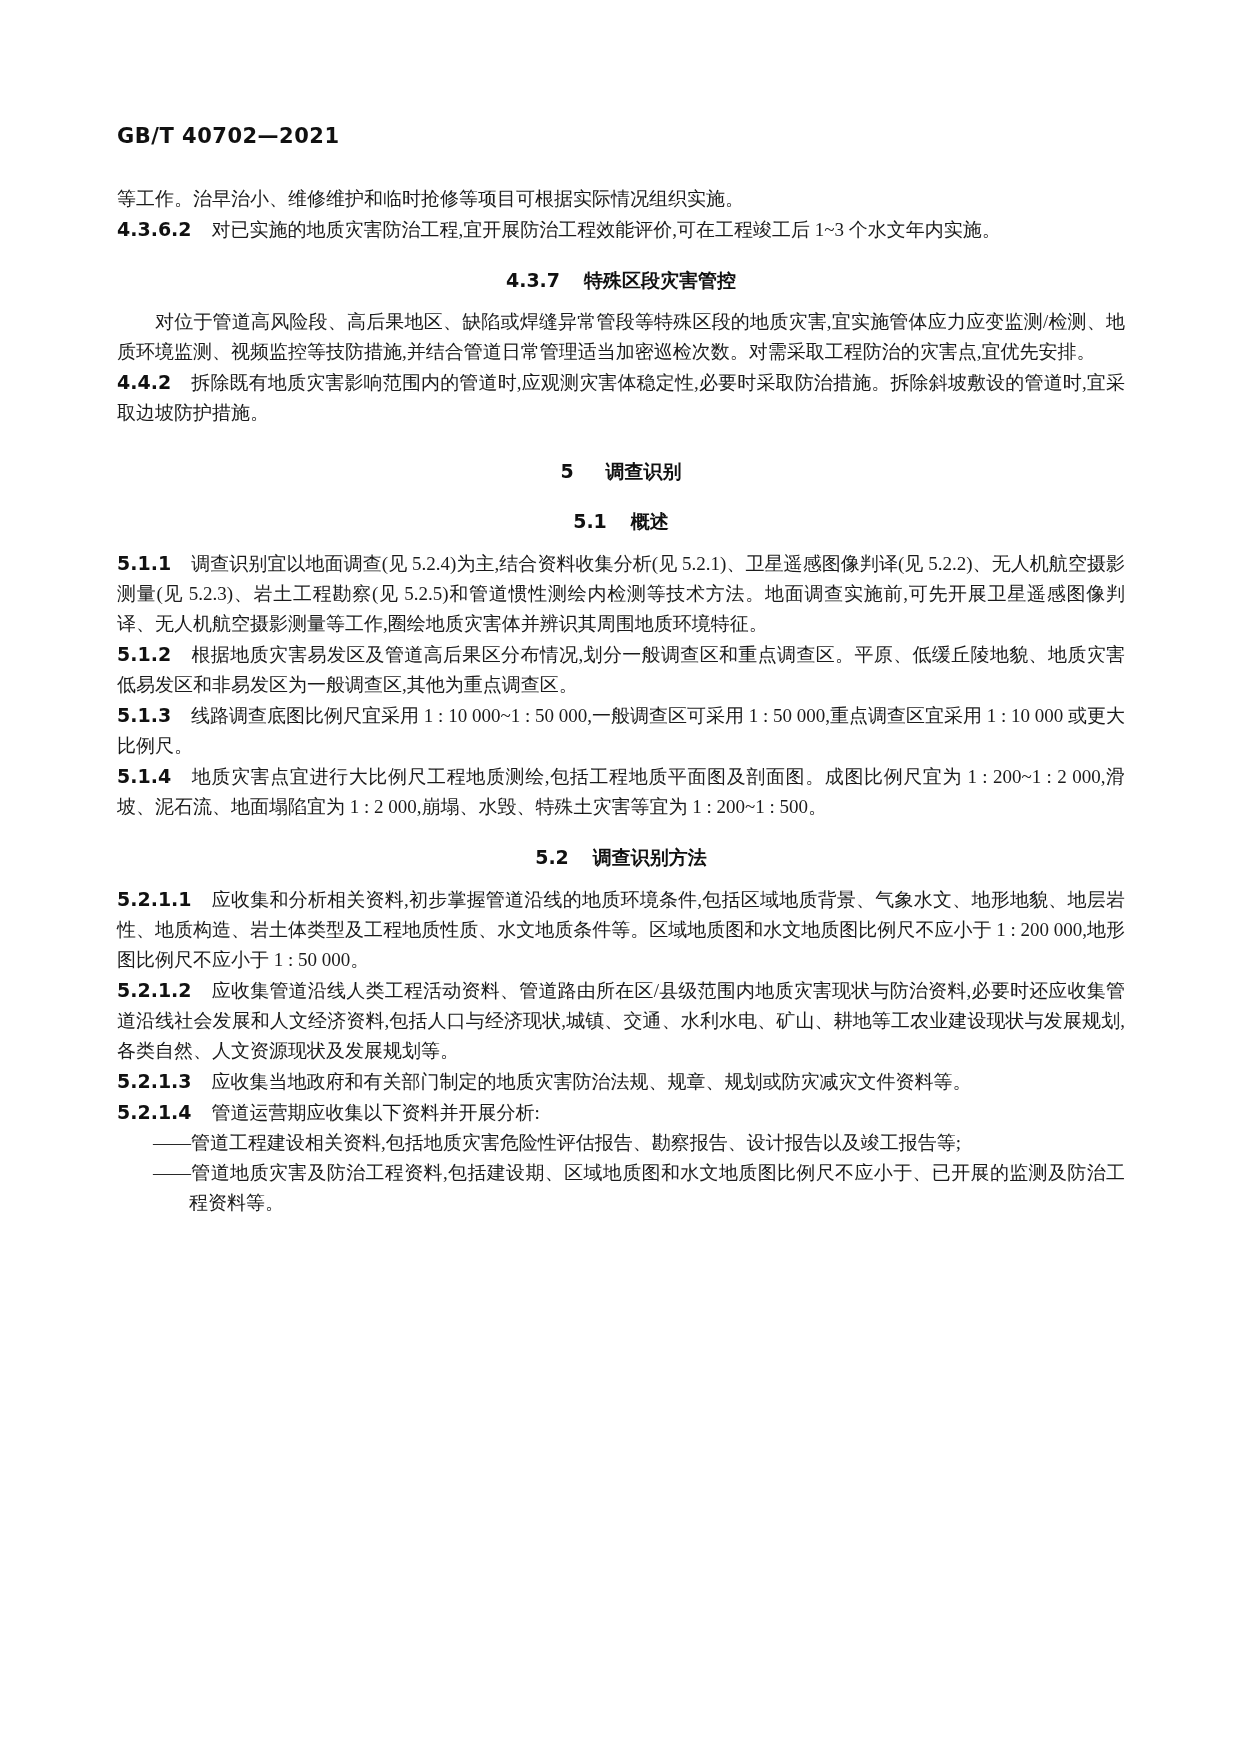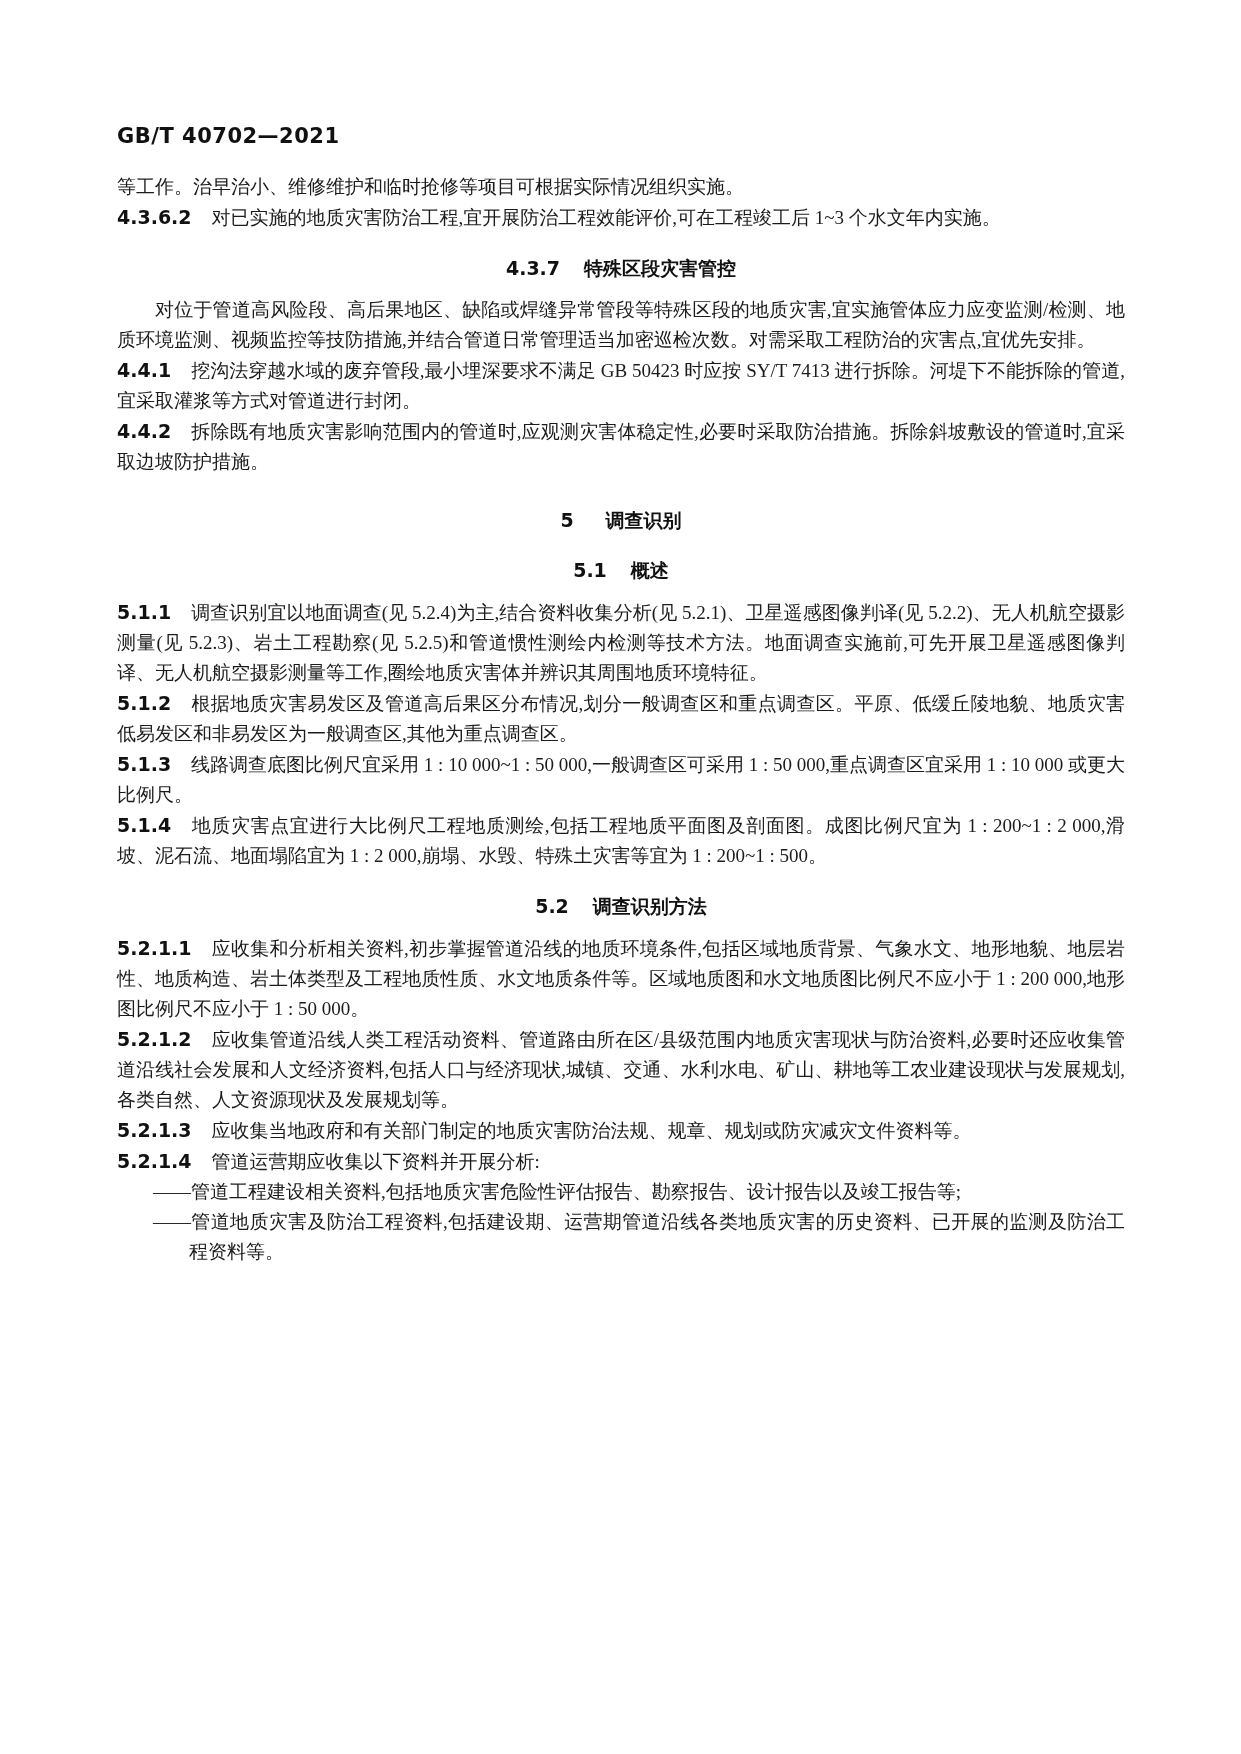--- a/index.html
+++ b/index.html
@@ -19,21 +19,21 @@
     position: absolute;
     top: 124px; left: 117px;
     font-family: "DejaVu Sans", "Liberation Sans", sans-serif;
     font-weight: 700;
     font-size: 21px;
     letter-spacing: 0.5px;
     color: #111;
   }
   .doc-body {
     position: absolute;
-    top: 172px; left: 117px;
+    top: 184px; left: 117px;
     width: 1008px;
     font-size: 19px;
     line-height: 30px;
     text-align: justify;
   }
   .para { margin: 0; }
   .para.indent { text-indent: 2em; }
   .cnum {
     font-family: "DejaVu Sans", "Liberation Sans", sans-serif;
     font-weight: 700;
@@ -87,21 +87,20 @@
 
     <p class="para">等工作。治早治小、维修维护和临时抢修等项目可根据实际情况组织实施。</p>
 
     <p class="para"><span class="cnum">4.3.6.2</span><span>对已实施的地质灾害防治工程,宜开展防治工程效能评价,可在工程竣工后 1~3 个水文年内实施。</span></p>
 
     <h3 class="heading"><span class="cnum">4.3.7</span><span>特殊区段灾害管控</span></h3>
 
     <p class="para indent">对位于管道高风险段、高后果地区、缺陷或焊缝异常管段等特殊区段的地质灾害,宜实施管体应力应变监测/检测、地质环境监测、视频监控等技防措施,并结合管道日常管理适当加密巡检次数。对需采取工程防治的灾害点,宜优先安排。</p>
 
 
-    <p class="para"><span class="cnum">4.4.1</span><span>挖沟法穿越水域的废弃管段,最小埋深要求不满足 GB 50423 时应按 SY/T 7413 进行拆除。河堤下不能拆除的管道,宜采取灌浆等方式对管道进行封闭。</span></p>
 
     <p class="para"><span class="cnum">4.4.2</span><span>拆除既有地质灾害影响范围内的管道时,应观测灾害体稳定性,必要时采取防治措施。拆除斜坡敷设的管道时,宜采取边坡防护措施。</span></p>
 
     <h2 class="heading chapter-heading"><span class="cnum">5</span><span>调查识别</span></h2>
 
     <h3 class="heading"><span class="cnum">5.1</span><span>概述</span></h3>
 
     <p class="para"><span class="cnum">5.1.1</span><span>调查识别宜以地面调查(见 5.2.4)为主,结合资料收集分析(见 5.2.1)、卫星遥感图像判译(见 5.2.2)、无人机航空摄影测量(见 5.2.3)、岩土工程勘察(见 5.2.5)和管道惯性测绘内检测等技术方法。地面调查实施前,可先开展卫星遥感图像判译、无人机航空摄影测量等工作,圈绘地质灾害体并辨识其周围地质环境特征。</span></p>
 
     <p class="para"><span class="cnum">5.1.2</span><span>根据地质灾害易发区及管道高后果区分布情况,划分一般调查区和重点调查区。平原、低缓丘陵地貌、地质灾害低易发区和非易发区为一般调查区,其他为重点调查区。</span></p>
@@ -116,21 +115,21 @@
     <p class="para"><span class="cnum">5.2.1.1</span><span>应收集和分析相关资料,初步掌握管道沿线的地质环境条件,包括区域地质背景、气象水文、地形地貌、地层岩性、地质构造、岩土体类型及工程地质性质、水文地质条件等。区域地质图和水文地质图比例尺不应小于 1 : 200 000,地形图比例尺不应小于 1 : 50 000。</span></p>
 
     <p class="para"><span class="cnum">5.2.1.2</span><span>应收集管道沿线人类工程活动资料、管道路由所在区/县级范围内地质灾害现状与防治资料,必要时还应收集管道沿线社会发展和人文经济资料,包括人口与经济现状,城镇、交通、水利水电、矿山、耕地等工农业建设现状与发展规划,各类自然、人文资源现状及发展规划等。</span></p>
 
     <p class="para"><span class="cnum">5.2.1.3</span><span>应收集当地政府和有关部门制定的地质灾害防治法规、规章、规划或防灾减灾文件资料等。</span></p>
 
     <p class="para"><span class="cnum">5.2.1.4</span><span>管道运营期应收集以下资料并开展分析:</span></p>
 
     <p class="para dash-item">——管道工程建设相关资料,包括地质灾害危险性评估报告、勘察报告、设计报告以及竣工报告等;</p>
 
-    <p class="para dash-item">——管道地质灾害及防治工程资料,包括建设期、运营期管道沿线各类地质灾害的历史资料、已开展的监测及防治工程资料等。</p>
+    <p class="para dash-item">——管道地质灾害及防治工程资料,包括建设期、区域地质图和水文地质图比例尺不应小于、已开展的监测及防治工程资料等。</p>
 
   </main>
 
   <div class="page-number">6</div>
 
   <div class="watermark">库七七 www.kqqw.com 提供下载</div>
 
 </div>
 
 </body></html>

